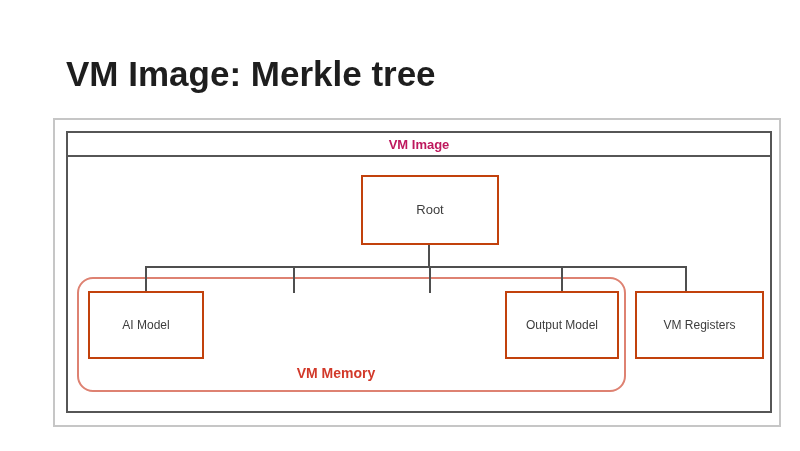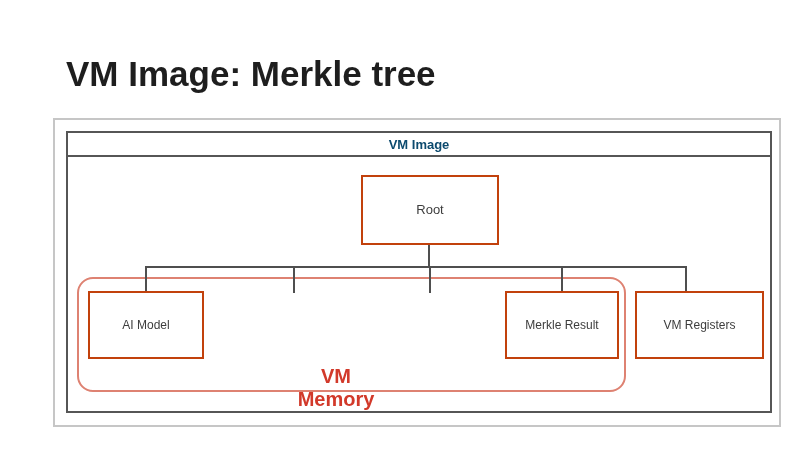--- a/index.html
+++ b/index.html
@@ -15,30 +15,30 @@
     position:absolute; left:53px; top:118px; width:728px; height:309px;
     border:2px solid #c6c6c6; box-sizing:border-box; background:#ffffff;
   }
   .frame-inner {
     position:absolute; left:66px; top:131px; width:706px; height:282px;
     border:2px solid #565656; box-sizing:border-box; background:#ffffff;
   }
   .frame-header {
     height:22px; border-bottom:2px solid #565656;
     display:flex; align-items:center; justify-content:center;
-    font-size:13px; font-weight:bold; color:#0c4a6e;
+    font-size:13px; font-weight:bold; color:#be185d;
   }
   .mem-group {
     position:absolute; left:77px; top:277px; width:549px; height:115px;
     border:2px solid #de8272; border-radius:16px; box-sizing:border-box;
     background:transparent;
   }
   .mem-label {
     position:absolute; left:286px; top:365px; width:100px; text-align:center;
-    font-size:20px; font-weight:bold; color:#d2392a;
+    font-size:14px; font-weight:bold; color:#d2392a;
   }
   .line { position:absolute; background:#4f4f4f; }
   .line.root-drop   { left:428px; top:243px; width:2px; height:25px; }
   .line.bus         { left:145px; top:266px; width:542px; height:2px; }
   .line.drop-0 { left:145px; top:266px; width:2px; height:27px; }
   .line.drop-1 { left:293px; top:266px; width:2px; height:27px; }
   .line.drop-2 { left:429px; top:266px; width:2px; height:27px; }
   .line.drop-3 { left:561px; top:266px; width:2px; height:27px; }
   .line.drop-4 { left:685px; top:266px; width:2px; height:27px; }
   .node {
@@ -82,19 +82,19 @@
   <div class="line drop-4"></div>
 
   <div class="node root">
     <span>Root</span>
   </div>
 
   <div class="node child child-0">
     <span>AI Model</span>
   </div>
   <div class="node child child-3">
-    <span>Merkle Result</span>
+    <span>Output Model</span>
   </div>
   <div class="node child child-4">
     <span>VM Registers</span>
   </div>
 
 </div>
 
 </body></html>

